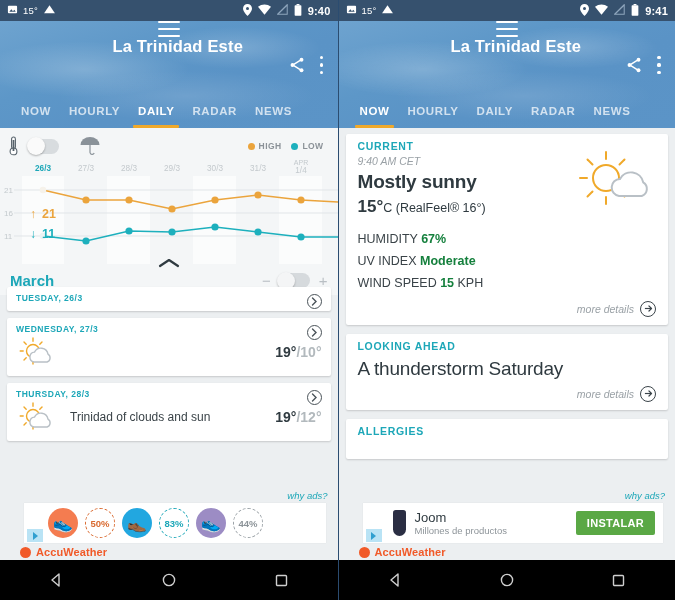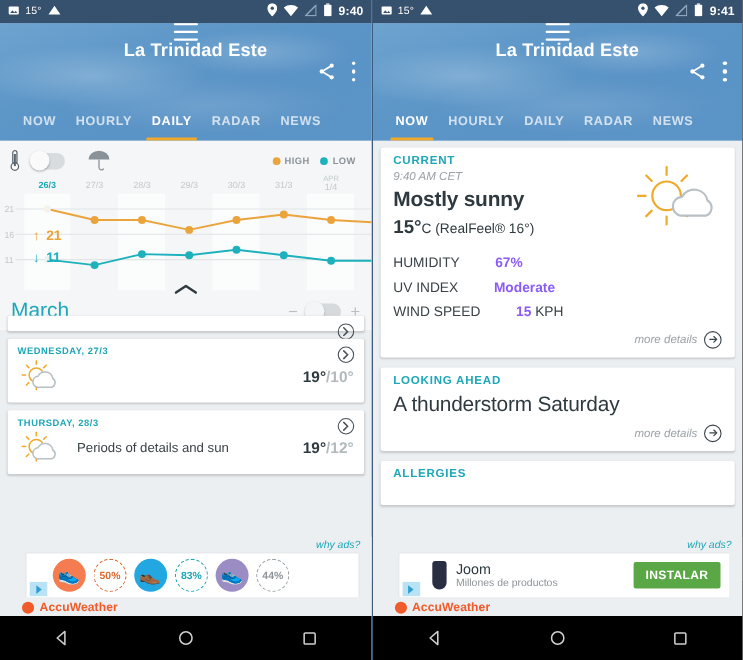--- a/index.html
+++ b/index.html
@@ -69,21 +69,21 @@
   .switch .knob { position: absolute; top: -1.5px; left: -2px; width: 18px; height: 18px; border-radius: 50%; background: #fafafa; box-shadow: 0 1px 2px rgba(0,0,0,.28); }
   .umbrella { margin-left: 20px; width: 22px; height: 20px; }
   .legend { margin-left: auto; display: flex; align-items: center; gap: 10px; padding-right: 6px; }
   .lg { display: flex; align-items: center; gap: 4px; font-size: 8.5px; font-weight: bold; letter-spacing: .4px; color: #8b9298; }
   .lg .dot { width: 7px; height: 7px; border-radius: 50%; display: inline-block; }
 
   .plot { position: relative; height: 112px; margin-top: 2px; }
   .plot svg { display: block; }
 
   .march-row { display: flex; align-items: center; padding: 2px 10px 6px 10px; background: #f4f6f7; }
-  .march { color: #1da7b8; font-size: 19px; }
+  .march { color: #1da7b8; font-size: 15px; font-weight: bold; }
   .zoomctl { margin-left: auto; display: flex; align-items: center; gap: 9px; }
   .zoomctl .sign { color: #b9bfc4; font-size: 15px; cursor: pointer; line-height: 1; }
   .miniswitch { width: 30px; height: 15px; border-radius: 8px; background: #d6dadd; position: relative; cursor: pointer; }
   .miniswitch .knob { position: absolute; top: -1.5px; left: -3px; width: 18px; height: 18px; border-radius: 50%; background: #f4f5f6; box-shadow: 0 1px 2px rgba(0,0,0,.25); }
   .chevron-up { position: absolute; left: 50%; transform: translateX(-50%); bottom: 2px; cursor: pointer; }
 
   
   .daylist { padding: 3px 7px 0 7px; }
   .daycard {
     background: #fff; border-radius: 2px; margin-bottom: 7px; padding: 6px 9px 8px 9px;
@@ -103,21 +103,21 @@
   
   .rcards { padding: 6px 7px 0 7px; }
   .rcard { background: #fff; border-radius: 2px; box-shadow: 0 1px 2px rgba(0,0,0,.16); margin-bottom: 9px; padding: 6px 12px 8px 12px; position: relative; }
   .rlabel { color: #1da7b8; font-size: 10.5px; font-weight: bold; letter-spacing: .7px; }
   .rtime { color: #9aa1a6; font-size: 10.5px; font-style: italic; margin-top: 3px; }
   .rphrase { color: #2f3a40; font-size: 19px; font-weight: bold; margin-top: 4px; letter-spacing: -.2px; }
   .rtemp { margin-top: 4px; color: #2f3a40; }
   .rtemp .big { font-size: 17px; font-weight: bold; }
   .rtemp .sm { font-size: 12.5px; }
   .rstats { margin-top: 12px; line-height: 1.75; color: #3a4348; font-size: 12.5px; }
-  .rstats b { color: #8b5cf6; margin-left: 29px; }
+  .rstats b { color: #15803d; }
   .rsun { position: absolute; right: 16px; top: 16px; width: 78px; height: 62px; }
   .moredetails { display: flex; align-items: center; justify-content: flex-end; gap: 6px; margin-top: 6px; cursor: pointer; }
   .moredetails span { color: #9aa1a6; font-size: 10.5px; font-style: italic; }
   .md-circle { width: 16px; height: 16px; border-radius: 50%; border: 1.3px solid #3b444a; display: flex; align-items: center; justify-content: center; }
   .rphrase2 { color: #2f3a40; font-size: 19px; margin-top: 6px; letter-spacing: -.2px; }
   .rcard.allerg { padding-bottom: 22px; }
 
   
   .adzone { position: absolute; left: 12px; right: 0; bottom: 40px; height: 72px; background: #eceff1; z-index: 10; }
   .whyads { color: #1da7b8; font-size: 9.5px; font-style: italic; text-align: right; padding: 2px 10px 2px 0; }
@@ -326,20 +326,21 @@
                 <span class="knob"></span>
               </span>
             <span class="sign">+</span>
           </span>
         </div>
       </div>
 
       <div class="daylist">
 
         <div class="daycard">
+          <div class="dayhead">TUESDAY, 26/3</div>
           <span class="arrowbtn">
             <svg width="7" height="9" viewBox="0 0 7 9">
                 <path d="M1.5 1 L5 4.5 L1.5 8" fill="none" stroke="#4a5359" stroke-width="1.4" stroke-linecap="round"></path>
               </svg>
           </span>
         </div>
 
         <div class="daycard">
           <div class="dayhead">WEDNESDAY, 27/3</div>
           <div class="dayrow">
@@ -380,21 +381,21 @@
                     <line x1="16" y1="27" x2="16" y2="24.2"></line>
                   <line x1="6.2" y1="14" x2="3.2" y2="14"></line>
                     <line x1="28.8" y1="14" x2="25.8" y2="14"></line>
                   <line x1="9.2" y1="7.2" x2="7" y2="5"></line>
                     <line x1="22.8" y1="7.2" x2="25" y2="5"></line>
                   <line x1="9.2" y1="20.8" x2="7" y2="23"></line>
                 </g>
                 <path d="M17 25 a5 5 0 0 1 .5 -9.9 a7.2 7.2 0 0 1 13.5 2 a4.4 4.4 0 0 1 -.9 7.9 Z" fill="#fff" stroke="#b9c0c6" stroke-width="1.4"></path>
               </svg>
             </span>
-            <span class="dayphrase">Periods of details and sun</span>
+            <span class="dayphrase">Trinidad of clouds and sun</span>
             <span class="daytemps">
               <b>19°</b><span class="lo">/12°</span>
             </span>
           </div>
           <span class="arrowbtn">
             <svg width="7" height="9" viewBox="0 0 7 9">
                 <path d="M1.5 1 L5 4.5 L1.5 8" fill="none" stroke="#4a5359" stroke-width="1.4" stroke-linecap="round"></path>
               </svg>
           </span>
         </div>

